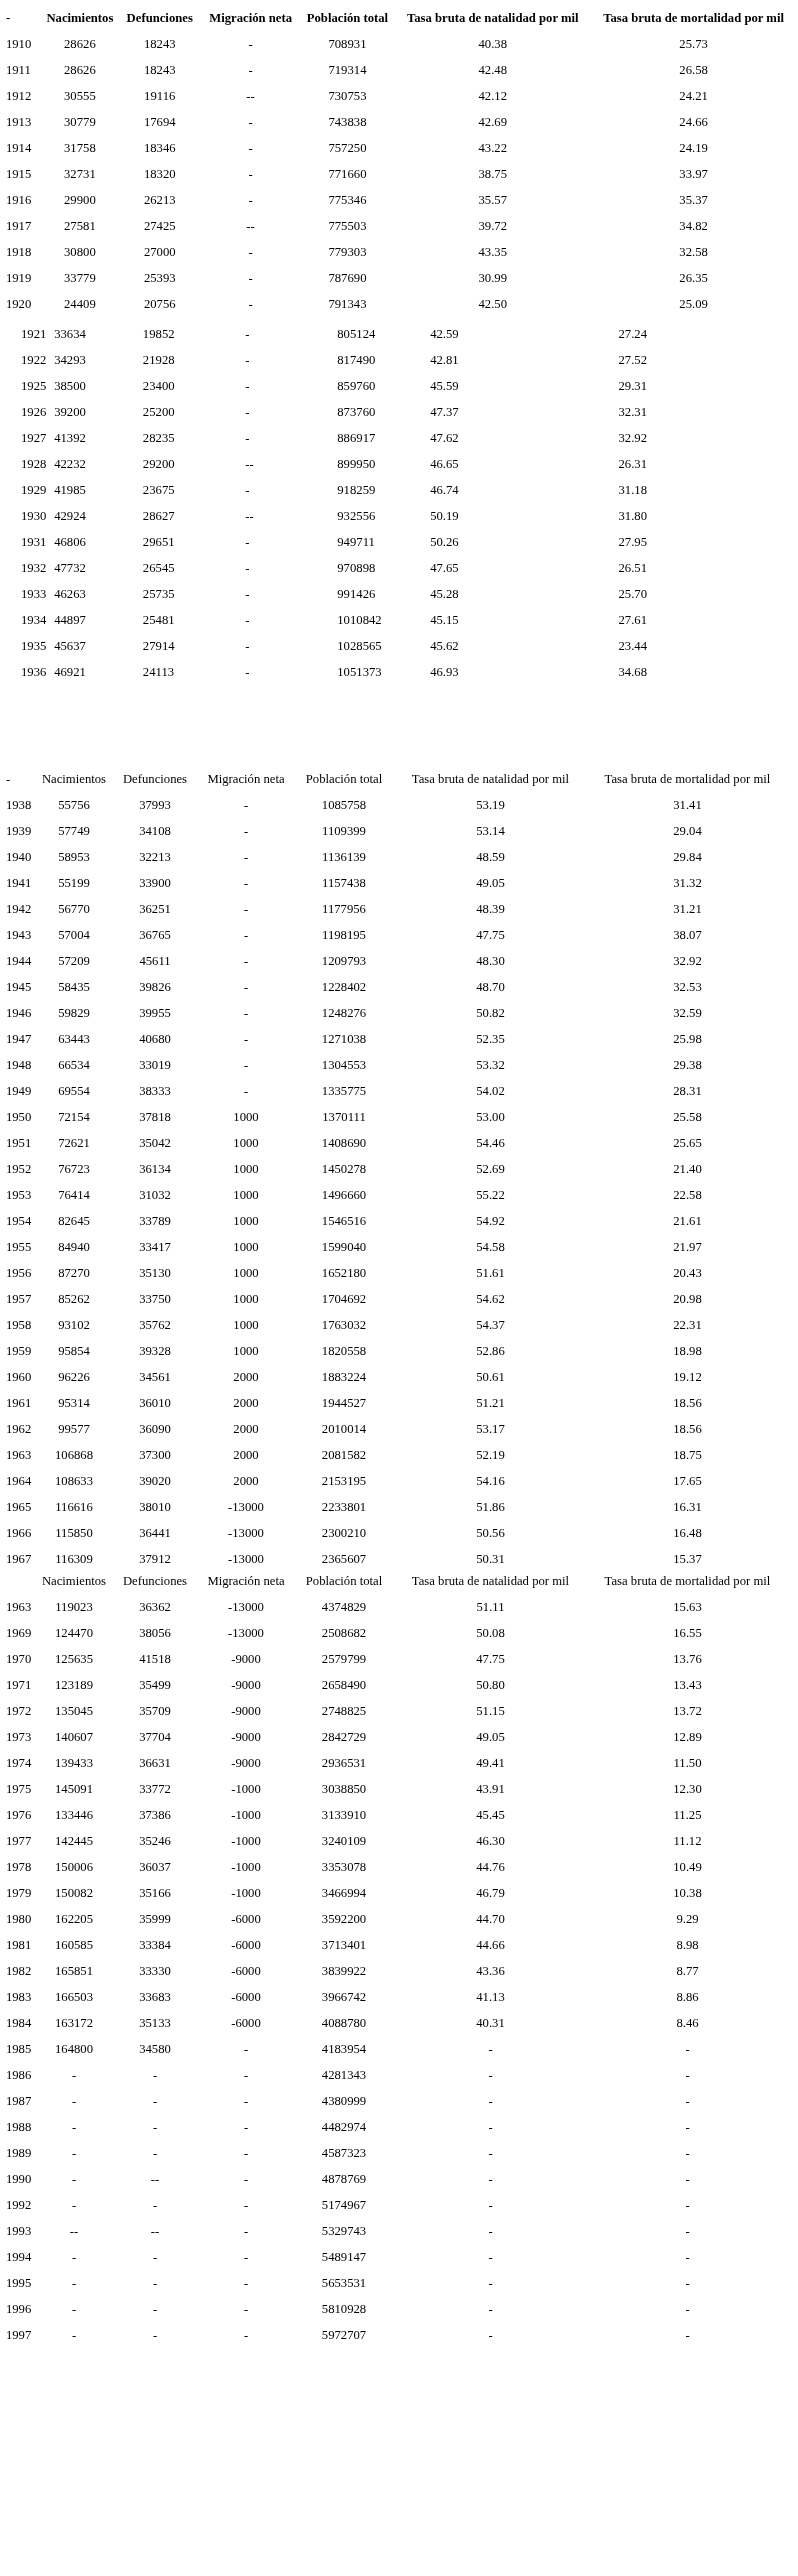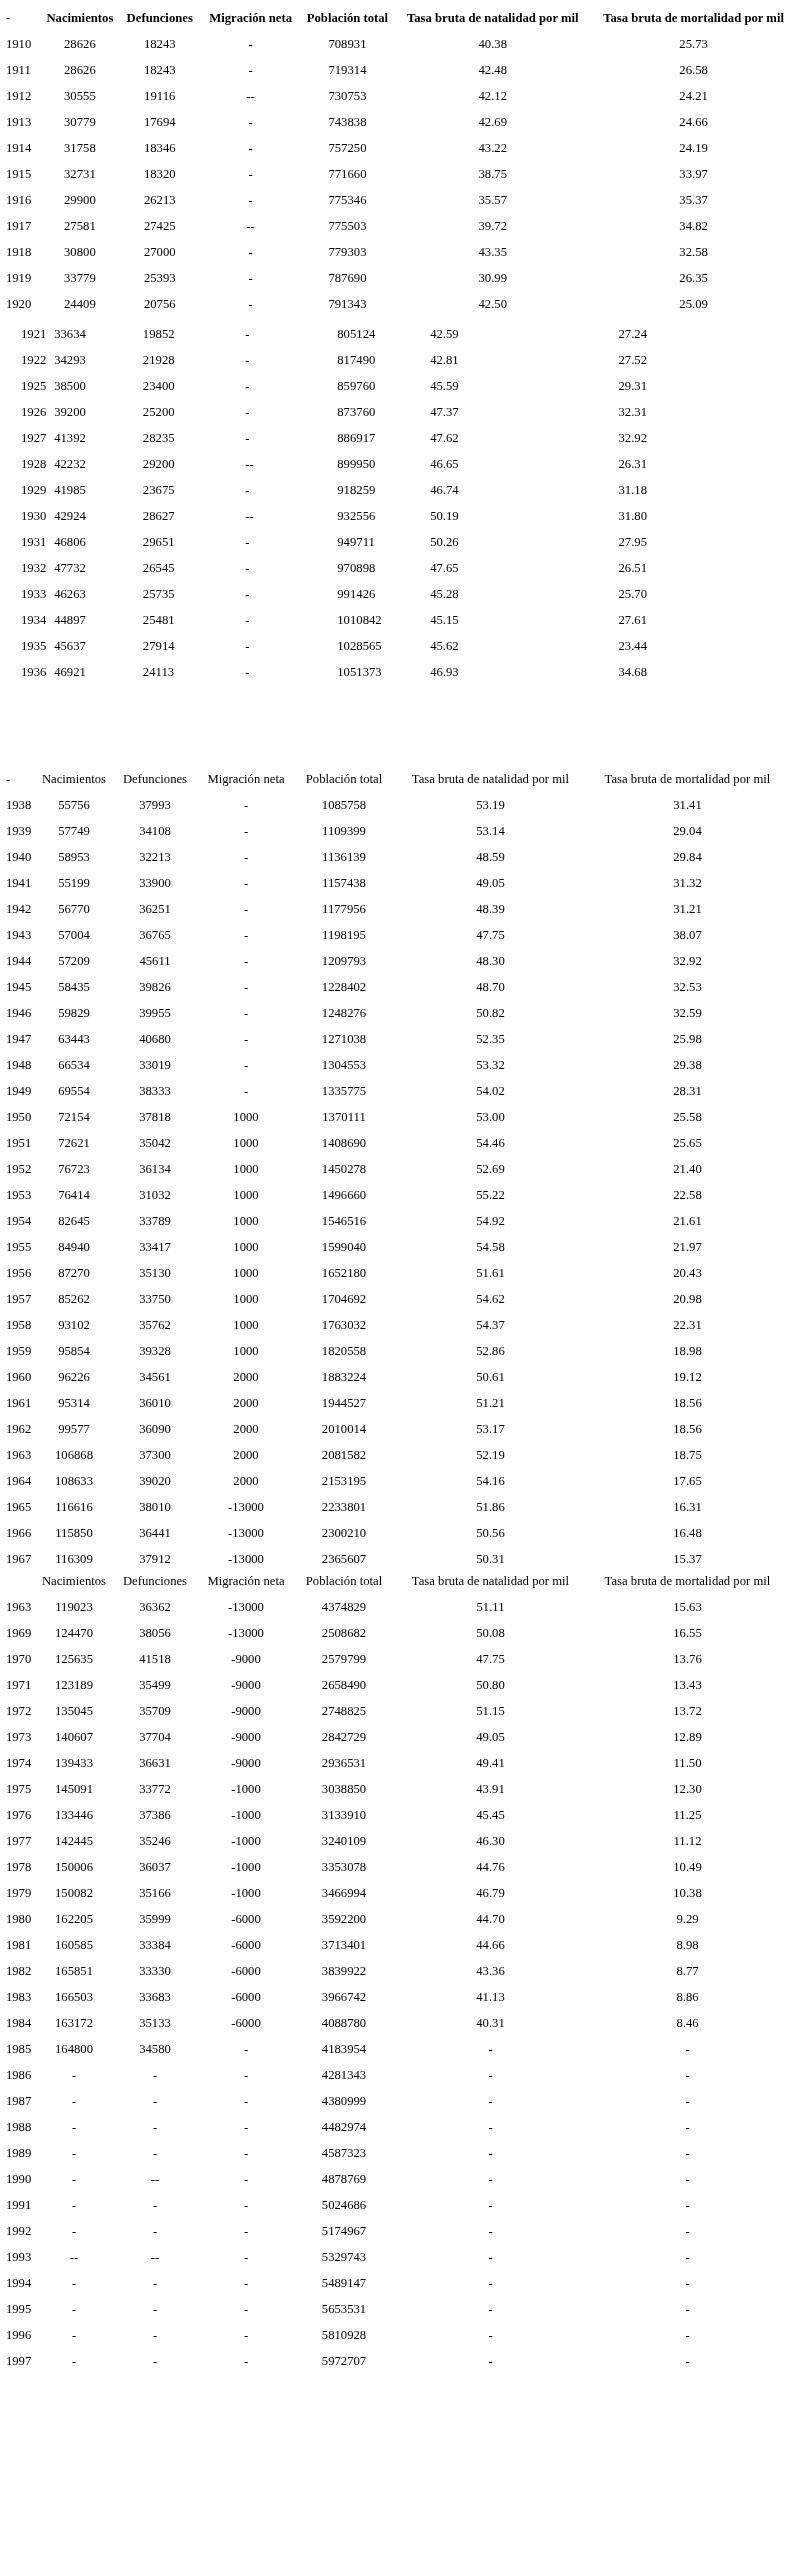--- a/index.html
+++ b/index.html
@@ -822,29 +822,20 @@
       <tr>
         <td class="c">1990</td>
         <td class="c">-</td>
         <td class="c">--</td>
         <td class="c">-</td>
         <td class="c">4878769</td>
         <td class="c">-</td>
         <td class="c">-</td>
       </tr>
       <tr>
-        <td class="c">1991</td>
-        <td class="c">-</td>
-        <td class="c">-</td>
-        <td class="c">-</td>
-        <td class="c">5024686</td>
-        <td class="c">-</td>
-        <td class="c">-</td>
-      </tr>
-      <tr>
         <td class="c">1992</td>
         <td class="c">-</td>
         <td class="c">-</td>
         <td class="c">-</td>
         <td class="c">5174967</td>
         <td class="c">-</td>
         <td class="c">-</td>
       </tr>
       <tr>
         <td class="c">1993</td>

